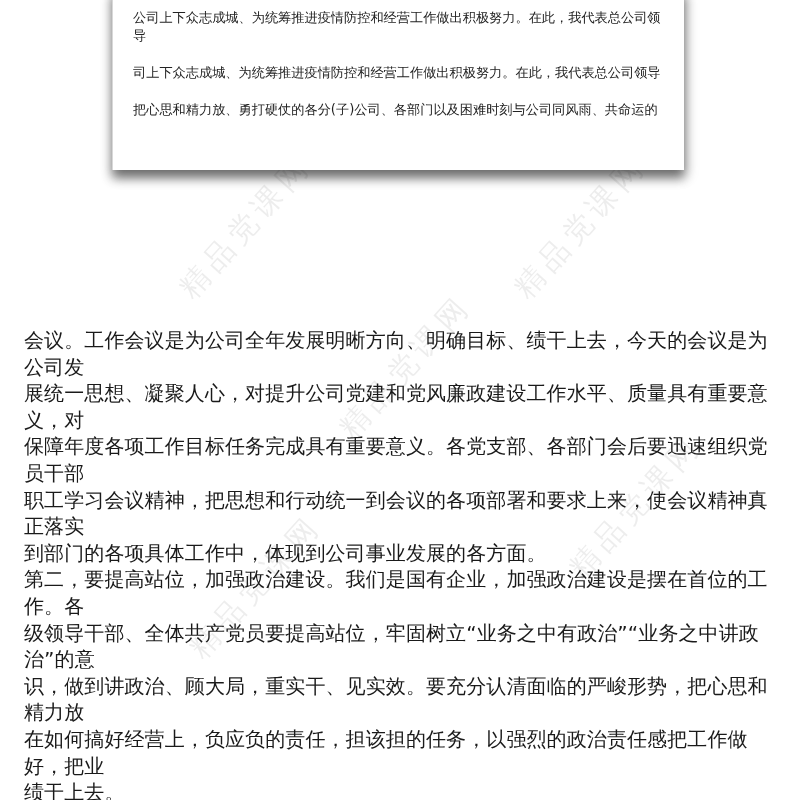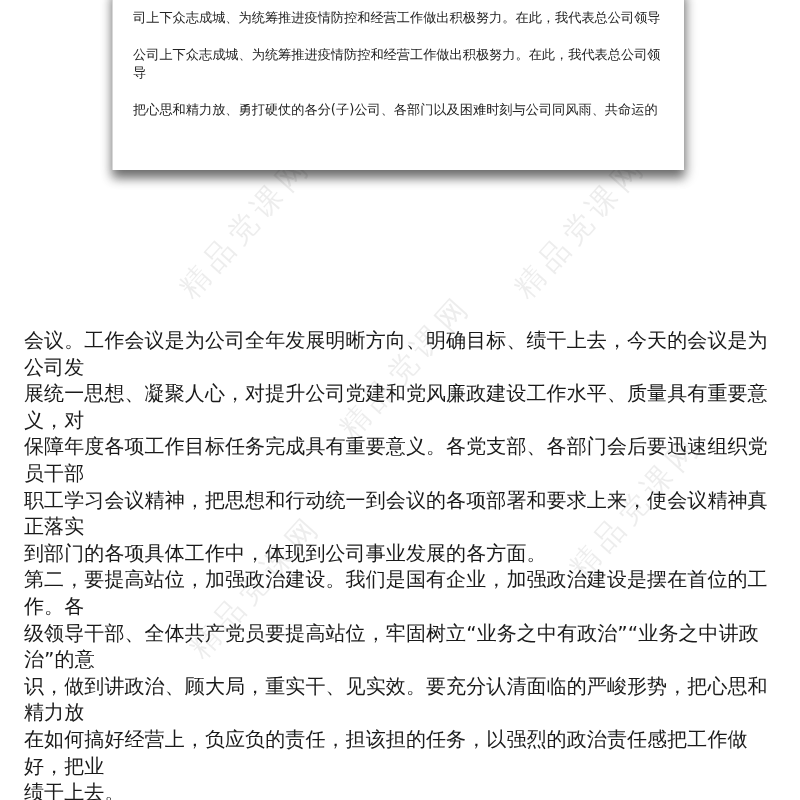--- a/index.html
+++ b/index.html
@@ -38,22 +38,22 @@
 <body>
 
 <div class="watermark" style="left:170px; top:280px;">精品党课网</div>
 <div class="watermark" style="left:505px; top:280px;">精品党课网</div>
 <div class="watermark" style="left:330px; top:420px;">精品党课网</div>
 <div class="watermark" style="left:180px; top:640px;">精品党课网</div>
 <div class="watermark" style="left:560px; top:560px;">精品党课网</div>
 
 <div class="preview-card">
   <div class="preview-text">
+    <div>公司上下众志成城、为统筹推进疫情防控和经营工作做出积极努力。在此，我代表总公司领导</div>
     <div>司上下众志成城、为统筹推进疫情防控和经营工作做出积极努力。在此，我代表总公司领导</div>
-    <div>公司上下众志成城、为统筹推进疫情防控和经营工作做出积极努力。在此，我代表总公司领导</div>
     <div>把心思和精力放、勇打硬仗的各分(子)公司、各部门以及困难时刻与公司同风雨、共命运的</div>
     
     
     
     
     
     
   </div>
 </div>
 

